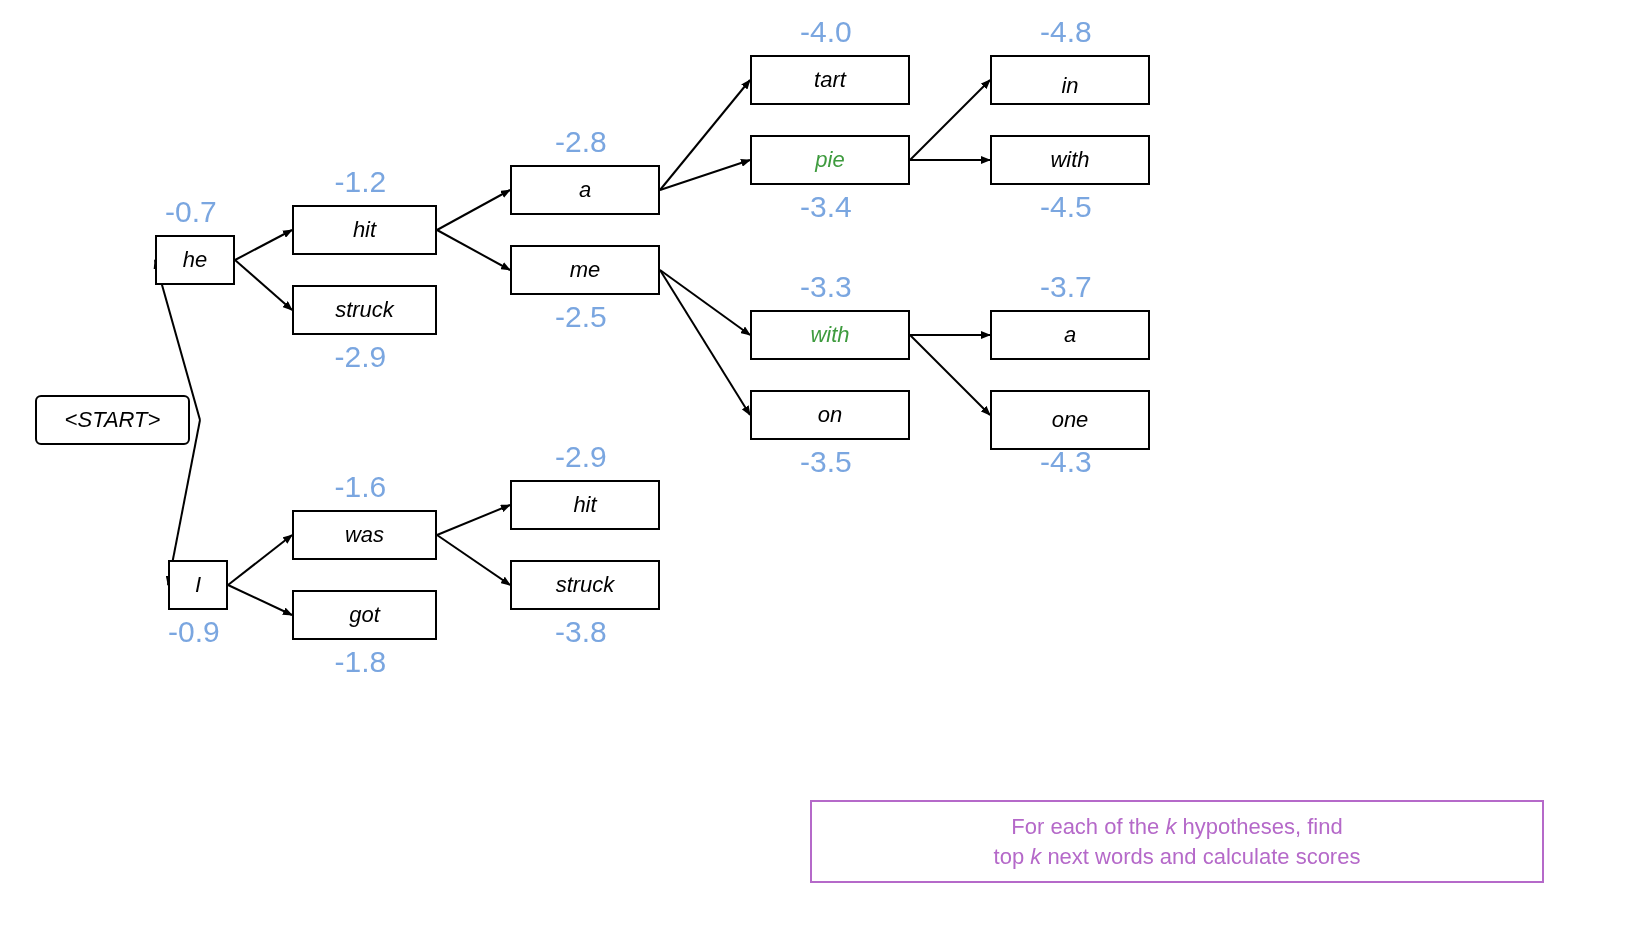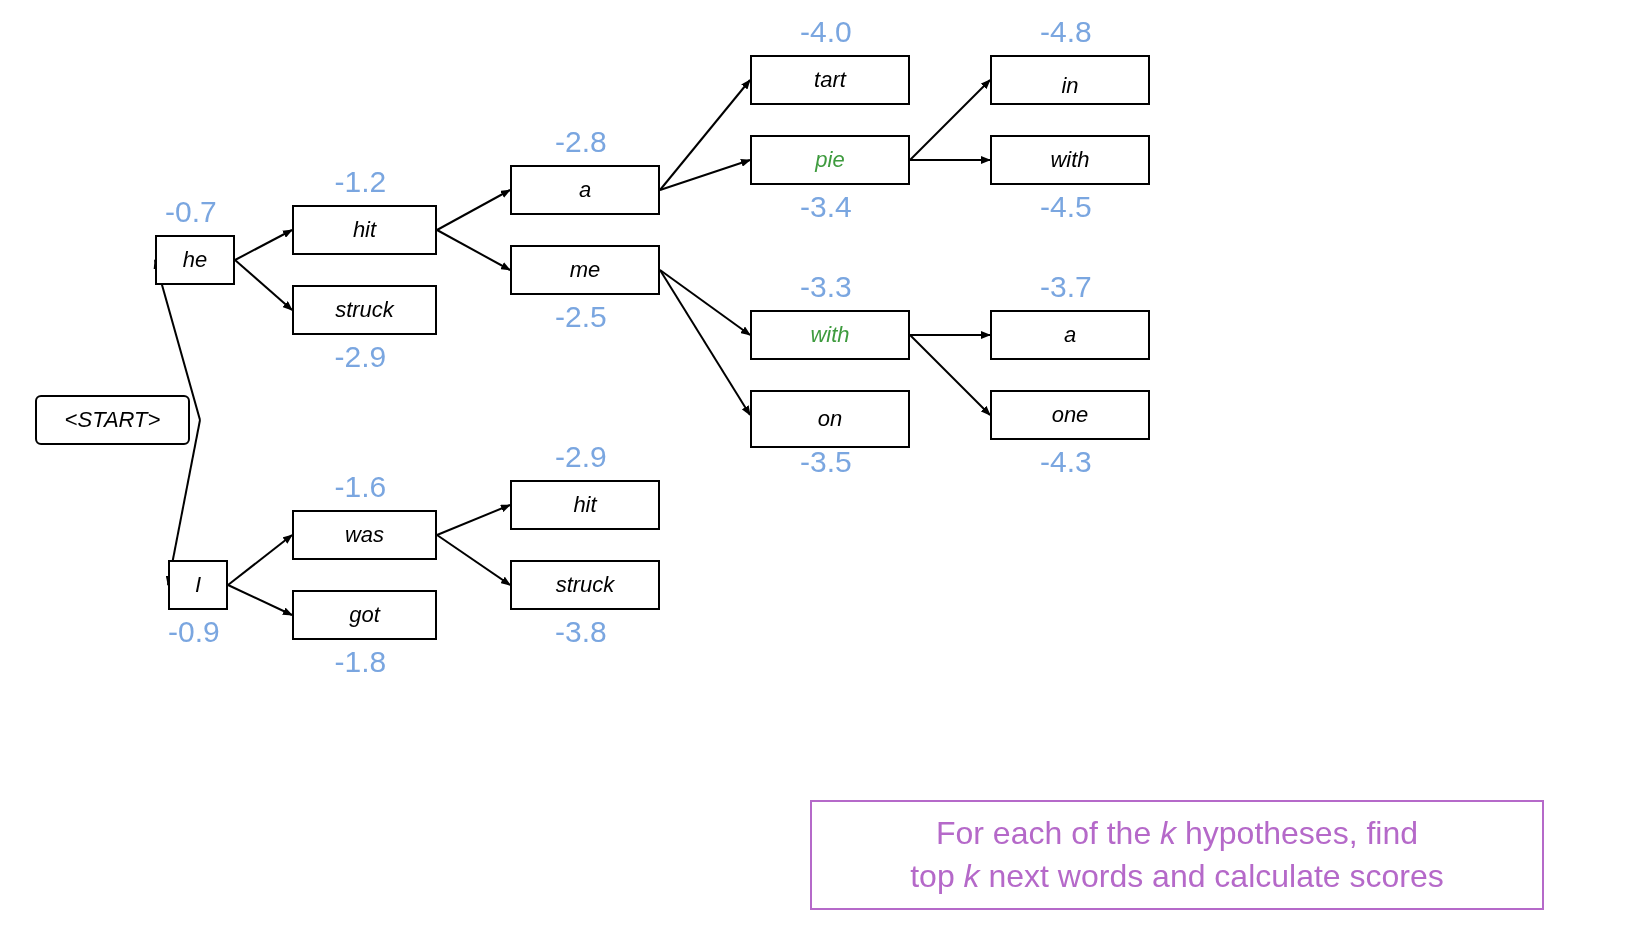--- a/index.html
+++ b/index.html
@@ -28,21 +28,21 @@
     position: absolute;
     color: #7aa6e0;
     font-size: 30px;
     font-style: normal;
   }
   .green { color: #3e9b3e; }
   .caption-box {
     position: absolute;
     border: 2px solid #b569c9;
     color: #b569c9;
-    font-size: 32px;
+    font-size: 22px;
     padding: 10px 20px;
     text-align: center;
     line-height: 1.35;
   }
   svg.arrows {
     position: absolute;
     left: 0; top: 0;
     width: 1634px;
     height: 936px;
     pointer-events: none;
@@ -128,37 +128,37 @@
     </div>
     <div class="score" style="left: 800px; top: 15px;">-4.0</div>
     <div class="node green" style="left: 750px; top: 135px; width: 160px; height: 50px;">
       <span>pie</span>
     </div>
     <div class="score" style="left: 800px; top: 190px;">-3.4</div>
     <div class="node green" style="left: 750px; top: 310px; width: 160px; height: 50px;">
       <span>with</span>
     </div>
     <div class="score" style="left: 800px; top: 270px;">-3.3</div>
-    <div class="node" style="left: 750px; top: 390px; width: 160px; height: 58px;">
+    <div class="node" style="left: 750px; top: 390px; width: 160px; height: 50px;">
       <span>on</span>
     </div>
     <div class="score" style="left: 800px; top: 445px;">-3.5</div>
     <div class="node" style="left: 990px; top: 55px; width: 160px; height: 50px; align-items: flex-end;">
       <span>in</span>
     </div>
     <div class="score" style="left: 1040px; top: 15px;">-4.8</div>
     <div class="node" style="left: 990px; top: 135px; width: 160px; height: 50px;">
       <span>with</span>
     </div>
     <div class="score" style="left: 1040px; top: 190px;">-4.5</div>
     <div class="node" style="left: 990px; top: 310px; width: 160px; height: 50px;">
       <span>a</span>
     </div>
     <div class="score" style="left: 1040px; top: 270px;">-3.7</div>
-    <div class="node" style="left: 990px; top: 390px; width: 160px; height: 50px;">
+    <div class="node" style="left: 990px; top: 390px; width: 160px; height: 60px;">
       <span>one</span>
     </div>
     <div class="score" style="left: 1040px; top: 445px;">-4.3</div>
   </div>
 
 <div class="caption-box" style="left:810px; top:800px; width:690px;">
   <span>
     <span>For each of the </span><i>k</i><span> hypotheses, find</span><br>
     <span>top </span><i>k</i><span> next words and calculate scores</span>
   </span>

